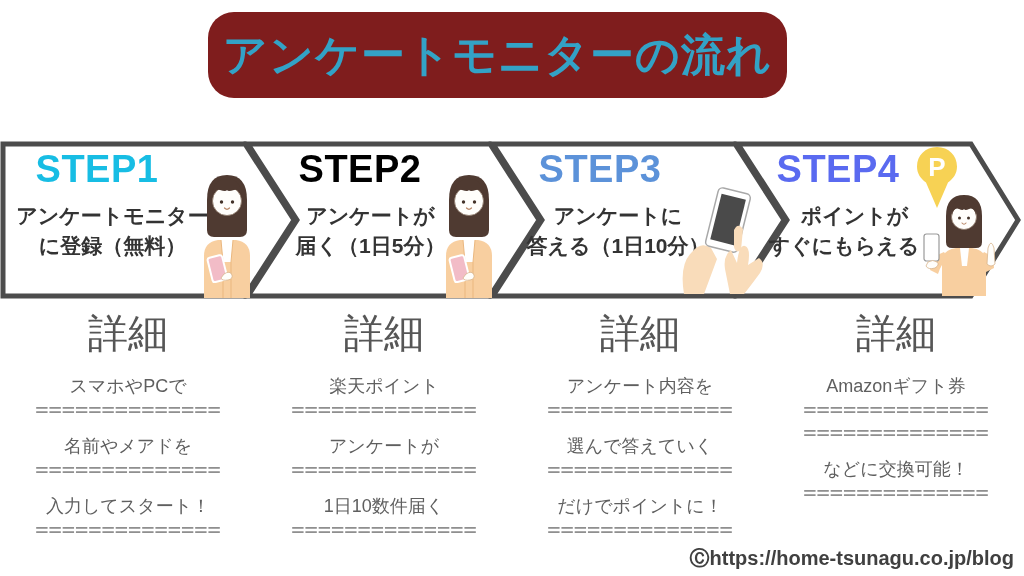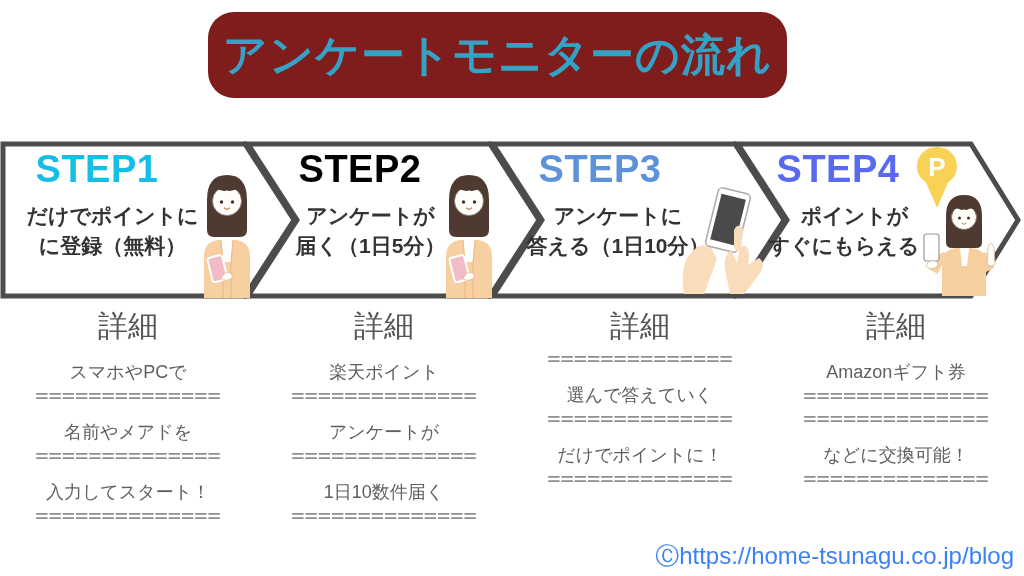--- a/index.html
+++ b/index.html
@@ -28,31 +28,31 @@
     position:absolute;top:61px;width:225px;text-align:center;
     font-size:21px;font-weight:bold;color:#333333;line-height:1.42;
   }
   .illus{position:absolute;}
   
   .details{
     position:absolute;left:0;top:300px;width:1024px;
     display:flex;
   }
   .detail-col{width:256px;text-align:center;}
-  .detail-heading{font-size:30px;color:#565656;margin-top:6px;}
+  .detail-heading{font-size:40px;color:#565656;margin-top:6px;}
   .detail-line{font-size:18px;color:#5f5f5f;margin-top:13px;}
   .detail-divider{
     font-family:"DejaVu Sans Mono","Liberation Mono",monospace;
     font-size:22px;color:#8f8f8f;line-height:1.0;margin-top:1px;
     white-space:nowrap;
   }
   
   .footer-credit{
     position:absolute;right:10px;bottom:4px;
-    font-size:24px;color:#3b82f6;
+    font-size:20px;color:#404040;font-weight:bold;
   }
 </style>
 </head>
 <body>
 
 <div class="title-pill">
   <span class="title-text">アンケートモニターの流れ</span>
 </div>
 
 <div class="band">
@@ -61,21 +61,21 @@
     <g fill="#ffffff" stroke="#4c4c4c" stroke-width="5" stroke-linejoin="miter">
       <path d="M3,4 L245,4 L294,80 L245,156 L3,156 Z"></path>
       <path d="M248,4 L490,4 L539,80 L490,156 L248,156 L297,80 Z"></path>
       <path d="M493,4 L735,4 L784,80 L735,156 L493,156 L542,80 Z"></path>
       <path d="M738,4 L971,4 L1018,80 L971,156 L738,156 L787,80 Z"></path>
     </g>
   </svg>
 
   <div class="step-label" style="left: 12px; color: rgb(23, 189, 228);">STEP1</div>
   <div class="step-desc" style="left:0px;">
-    <div>だけでポイントに</div>
+    <div>アンケートモニター</div>
     <div>に登録（無料）</div>
   </div>
   <svg class="illus" style="left:196px;top:26px;" width="62" height="132" viewBox="0 0 62 132">
     <path d="M11,34 Q11,9 31,9 Q51,9 51,34 L51,64 Q51,71 44,71 L18,71 Q11,71 11,64 Z" fill="#4f3a31"></path>
     <circle cx="31" cy="35" r="14.5" fill="#fffefb" stroke="#8a7565" stroke-width="0.8"></circle>
     <path d="M16,32 Q16,13 31,13 Q46,13 46,32 Q44,22 38,24 Q32,26 31,24 Q30,26 24,24 Q18,22 16,32 Z" fill="#4f3a31"></path>
     <circle cx="25.5" cy="36" r="1.7" fill="#433228"></circle>
     <circle cx="36.5" cy="36" r="1.7" fill="#433228"></circle>
     <path d="M28.5,42 Q31,44.5 33.5,42" stroke="#b98868" stroke-width="1.2" fill="none" stroke-linecap="round"></path>
     <path d="M8,132 L8,90 Q8,76 22,74 L40,74 Q54,76 54,90 L54,132 Z" fill="#f8cfa0"></path>
@@ -168,20 +168,21 @@
     <div class="detail-line">楽天ポイント</div>
     <div class="detail-divider">==============</div>
     <div class="detail-line">アンケートが</div>
     <div class="detail-divider">==============</div>
     <div class="detail-line">1日10数件届く</div>
     <div class="detail-divider">==============</div>
   </div>
 
   <div class="detail-col">
     <div class="detail-heading">詳細</div>
+    <div class="detail-line">アンケート内容を</div>
     <div class="detail-divider">==============</div>
     <div class="detail-line">選んで答えていく</div>
     <div class="detail-divider">==============</div>
     <div class="detail-line">だけでポイントに！</div>
     <div class="detail-divider">==============</div>
   </div>
 
   <div class="detail-col">
     <div class="detail-heading">詳細</div>
     <div class="detail-line">Amazonギフト券</div>

